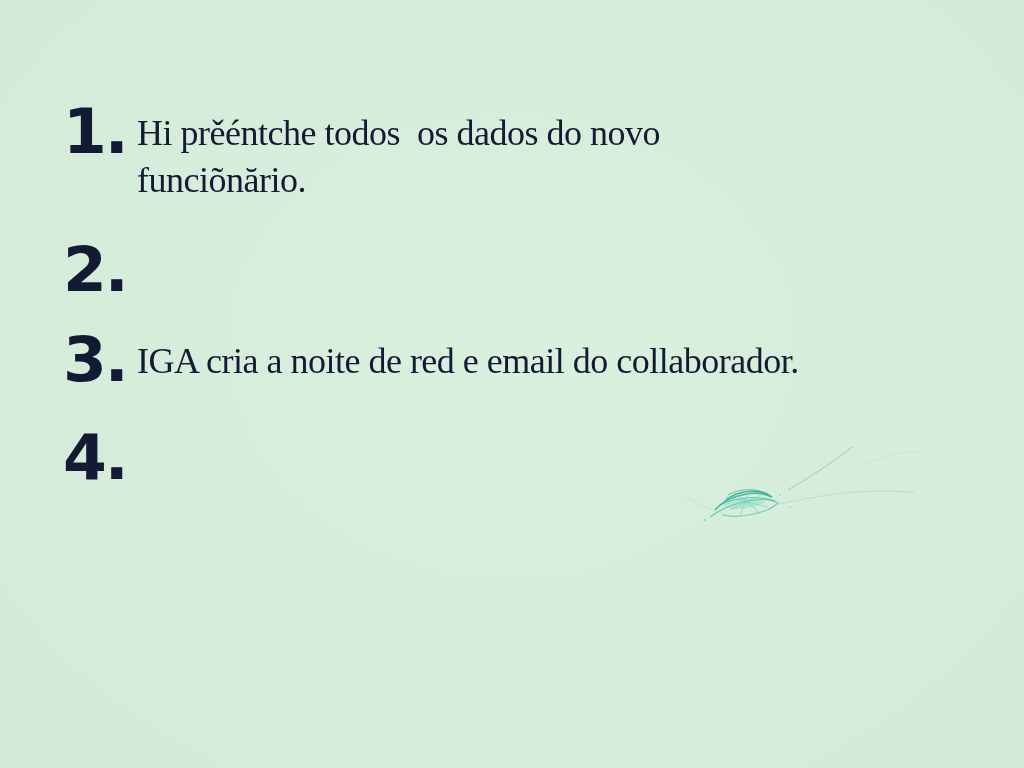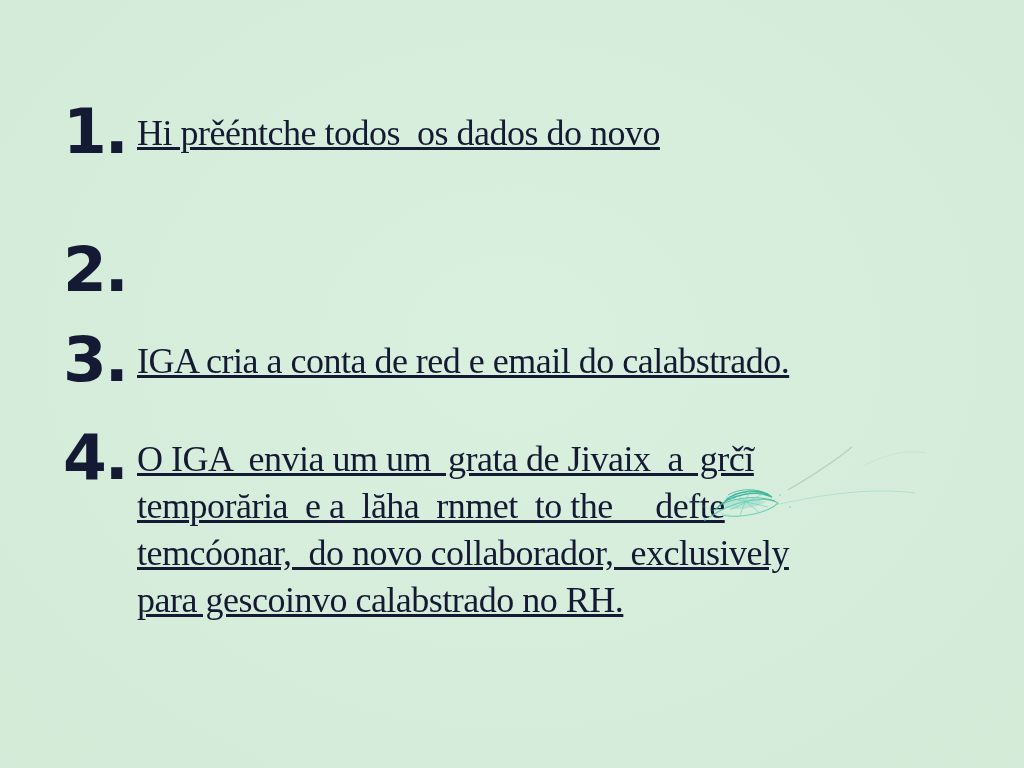--- a/index.html
+++ b/index.html
@@ -33,21 +33,20 @@
     font-weight:700;
     font-size:63px;
     line-height:56px;
     letter-spacing:-2px;
     width:74px;
     flex:0 0 74px;
     color:var(--ink);
   }
   .lines{
     padding-top:6px;
-    text-decoration:underline;
   }
   .line{
     font-size:36px;
     line-height:47px;
     letter-spacing:-0.5px;
     white-space:pre-wrap;
     color:var(--ink);
   }
   svg.artifact{
     position:absolute;
@@ -60,42 +59,37 @@
 <body>
 
 <div class="page">
 
   <ol class="steps">
 
     <li class="step step-1">
       <span class="num">1.</span>
       <div class="lines">
         <div class="line">Hi prěéntche todos  os dados do novo</div>
+        <div class="line">funciõnărio.</div>
       </div>
     </li>
 
     <li class="step step-2">
       <span class="num">2.</span>
     </li>
 
     <li class="step step-3">
       <span class="num">3.</span>
       <div class="lines">
-        <div class="line">IGA cria a conta de red e email do calabstrado.</div>
+        <div class="line">IGA cria a noite de red e email do collaborador.</div>
       </div>
     </li>
 
     <li class="step step-4">
       <span class="num">4.</span>
-      <div class="lines">
-        <div class="line">O IGA  envia um um  grata de Jivaix  a  grčĩ</div>
-        <div class="line">temporăria  e a  lăha  rnmet  to the     defte</div>
-        <div class="line">temcóonar,  do novo collaborador,  exclusively</div>
-        <div class="line">para gescoinvo calabstrado no RH.</div>
-      </div>
     </li>
 
   </ol>
 
   <svg class="artifact" viewBox="0 0 250 100" aria-hidden="true">
 
     <path d="M35,75 C50,58 78,55 92,62 C80,52 55,56 45,66" fill="none" stroke="#34b29a" stroke-width="1.5" opacity="0.9"></path>
     <path d="M30,82 C52,66 85,60 98,68 C88,78 60,84 42,80" fill="none" stroke="#52c9b2" stroke-width="1.2" opacity="0.8"></path>
     <path d="M48,60 C62,52 80,54 88,60 M40,70 C60,60 84,62 95,66" fill="none" stroke="#2ea893" stroke-width="1" opacity="0.7"></path>
     <path d="M55,58 L80,78 M70,55 L60,80 M85,58 L50,75 M46,62 L88,72" fill="none" stroke="#63d4bd" stroke-width="1" opacity="0.6"></path>

